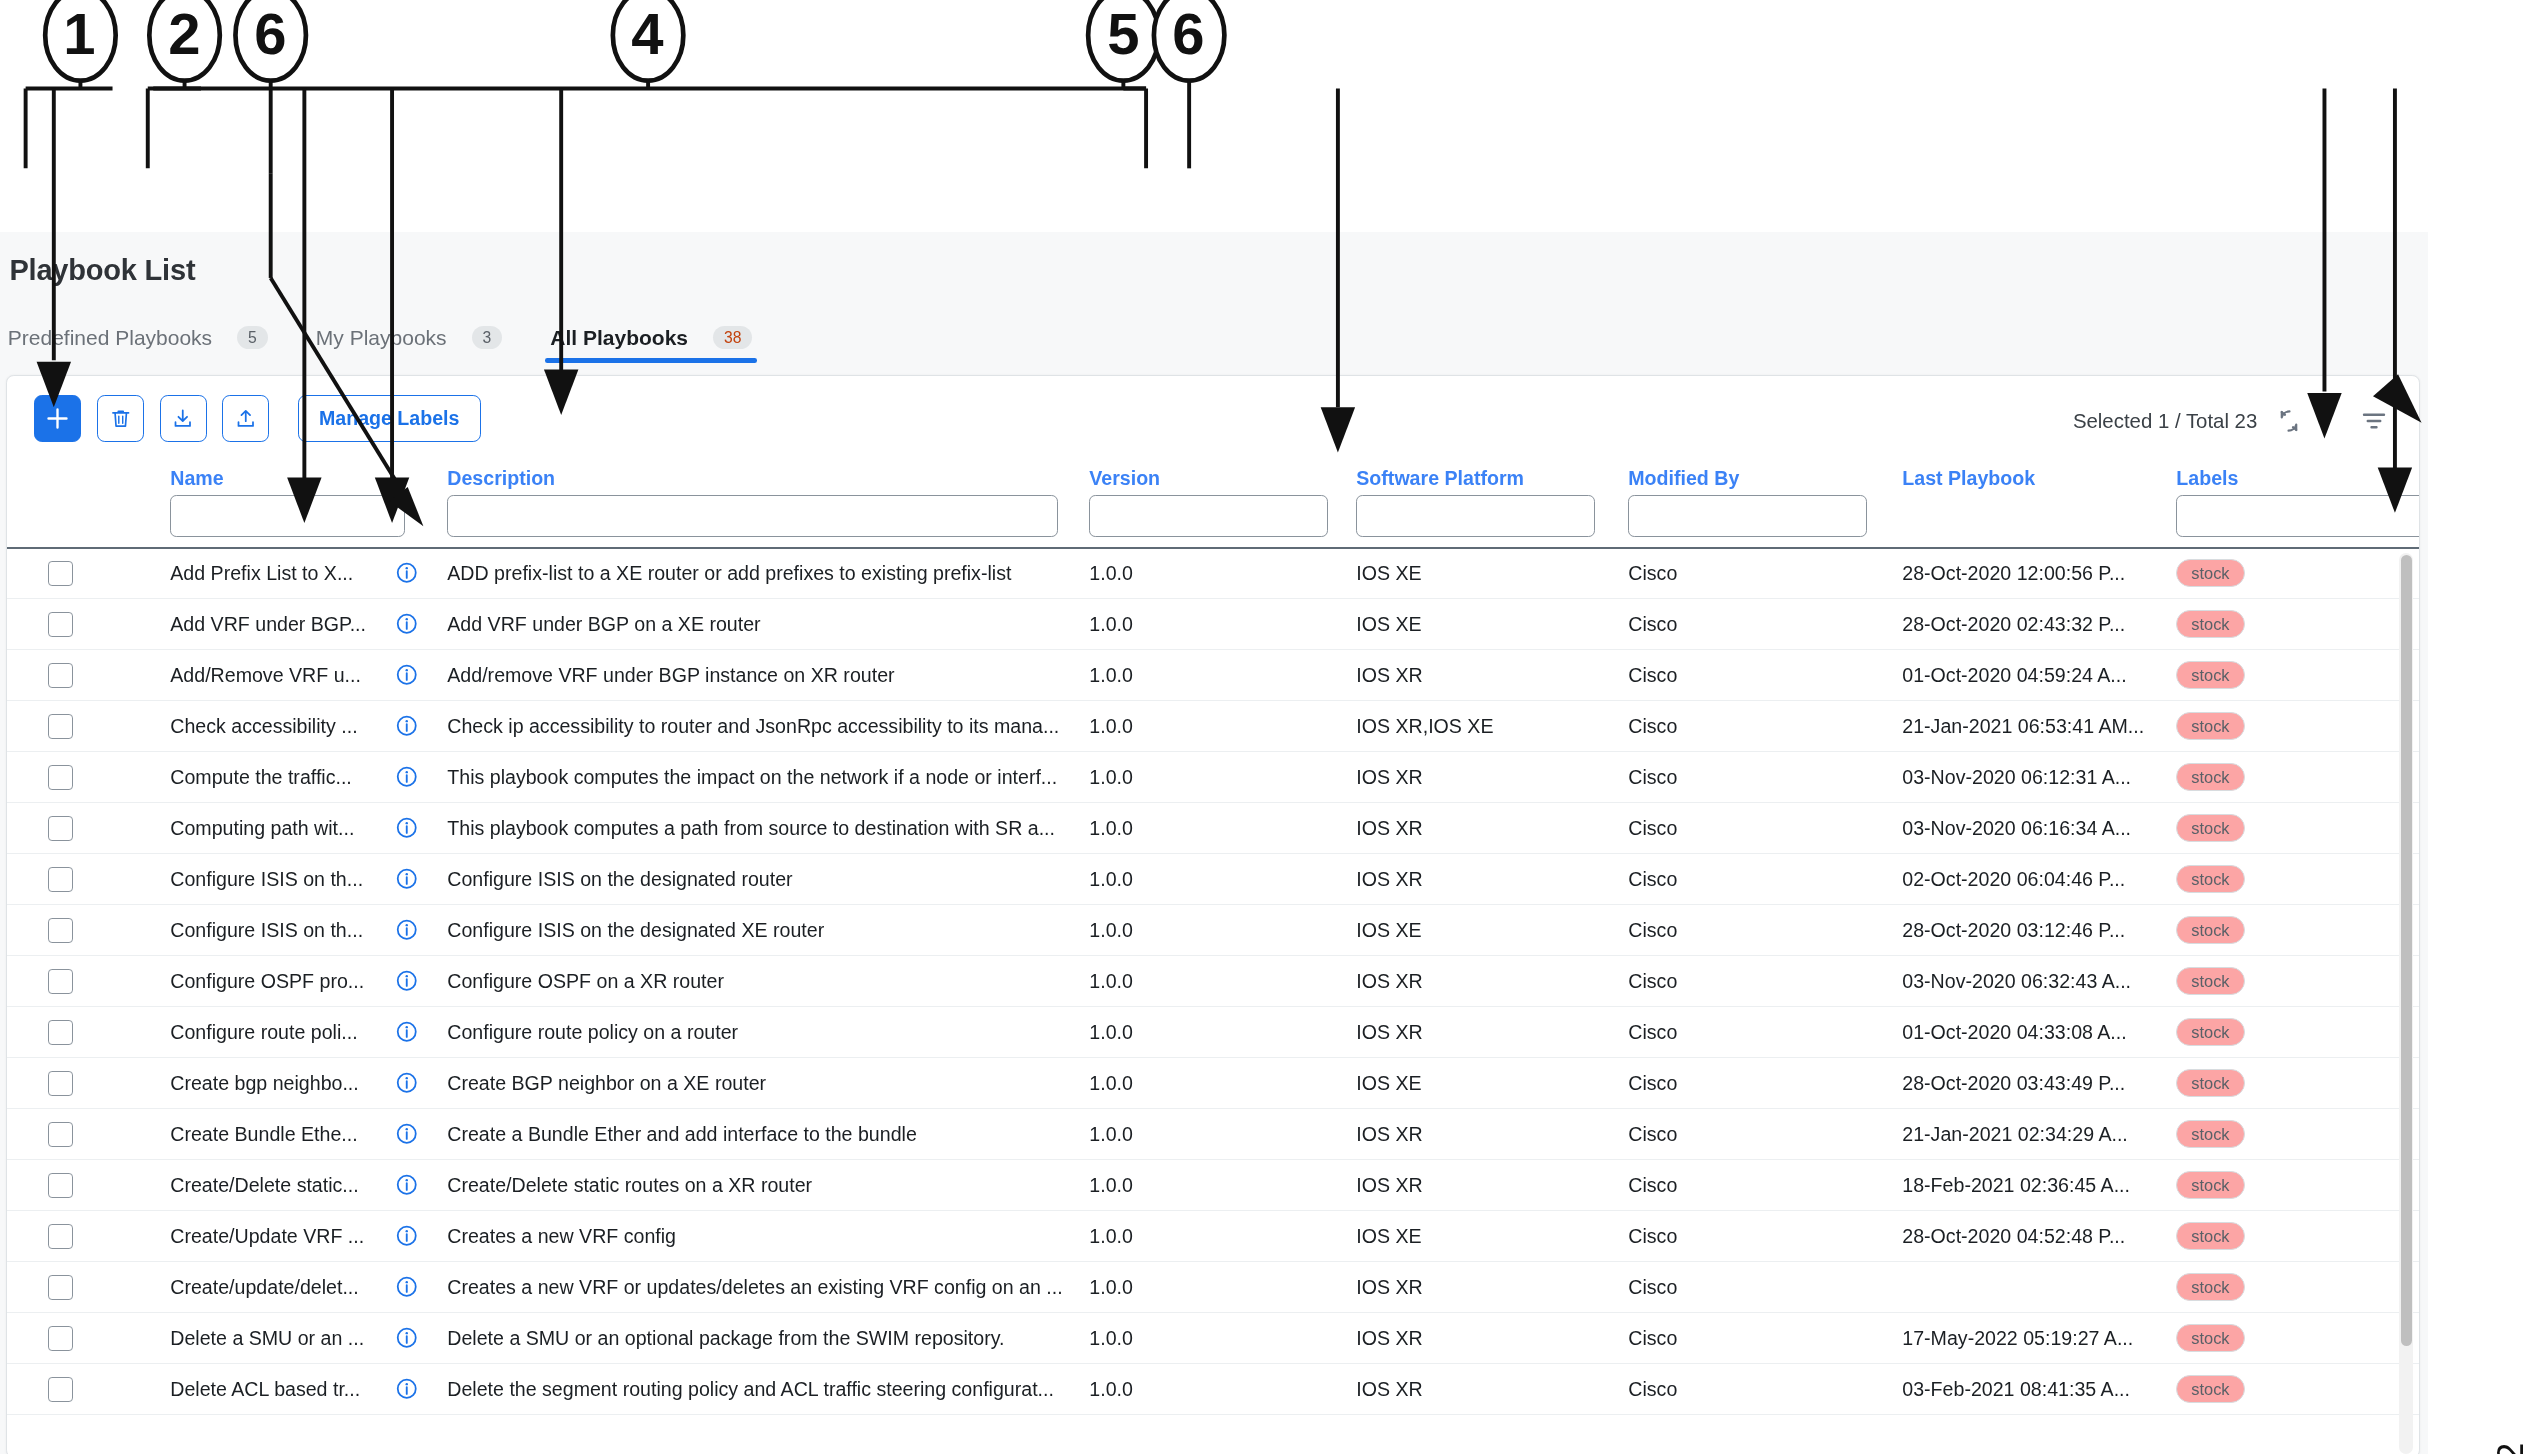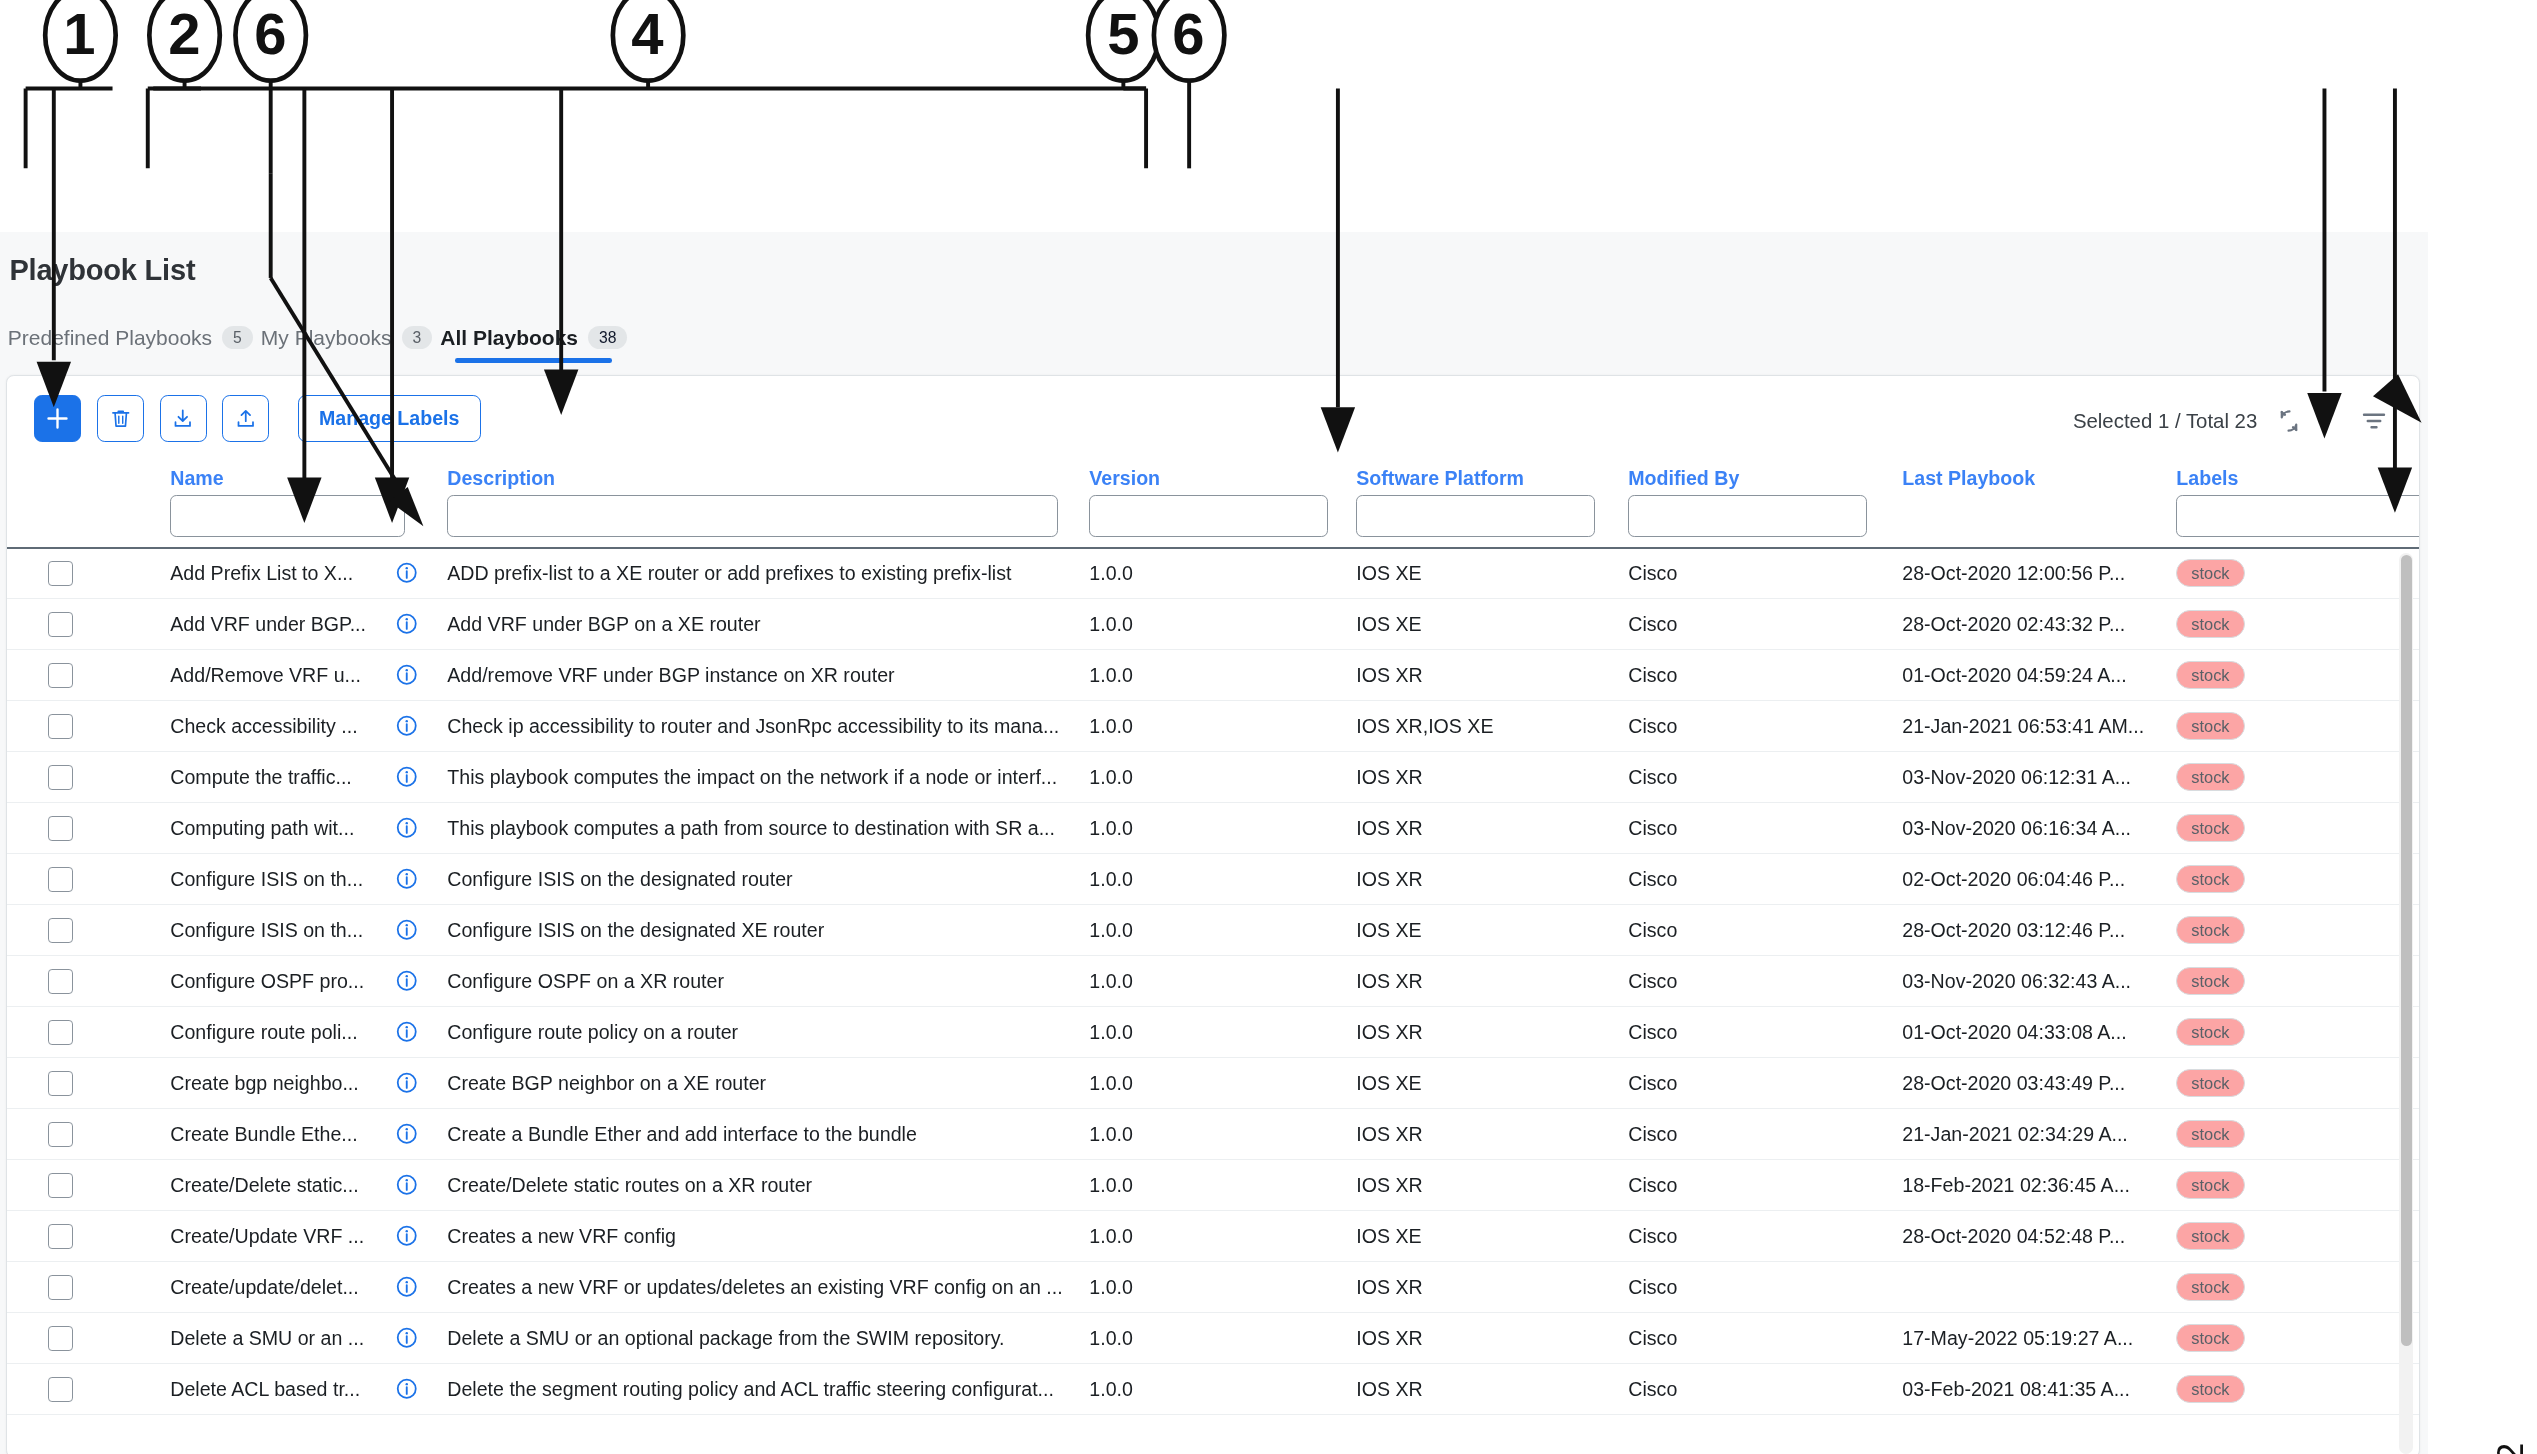--- a/index.html
+++ b/index.html
@@ -41,35 +41,35 @@
     letter-spacing:-0.2px;
   }
 
   
   .tabs{
     position:absolute;left:0px;top:83px;
     height:53px;width:100%;
     display:flex;align-items:flex-start;
   }
   .tab{
-    display:flex;align-items:center;gap:10px;
-    padding:0 4px;height:45px;
+    display:flex;align-items:center;gap:25px;
+    padding:0 24px;height:45px;
     font-size:21px;color:#6b7178;
     position:relative;
     cursor:pointer;
   }
   .tab:first-child{padding-left:7.8px;}
   .tab.active{color:#1b1f23;font-weight:bold;}
   .tab .badge{
     background:#e3e6e8;color:#5a6067;
     border-radius:782px;
     font-size:15.7px;font-weight:normal;
     padding:3.9px 11px;line-height:1;
   }
-  .tab.active .badge{color:#0f172a;}
+  .tab.active .badge{color:#c2410c;}
   .tab .underline{
     position:absolute;left:19px;right:19px;bottom:-3.1px;
     height:4.7px;background:#1b72e8;border-radius:2.3px;
   }
 
   
   .card{
     position:absolute;left:6.3px;top:143px;
     width:2412px;height:1081px;
     background:#ffffff;

